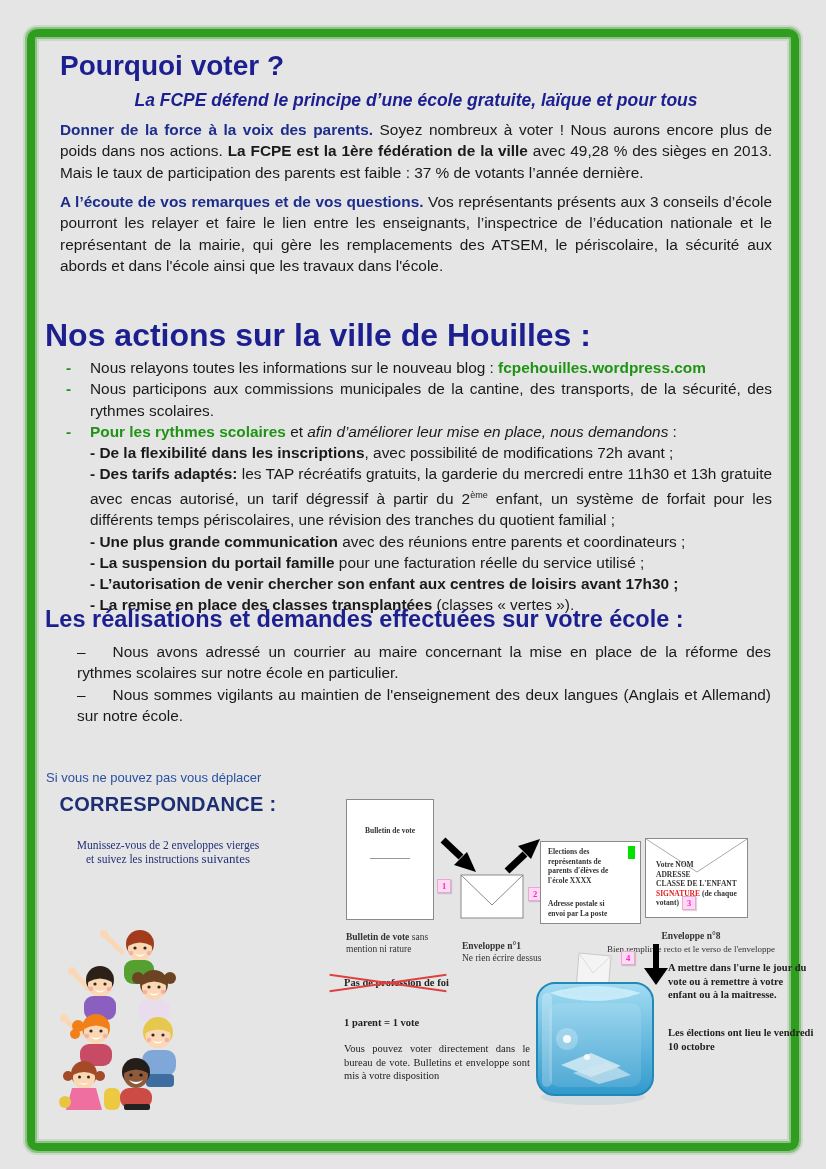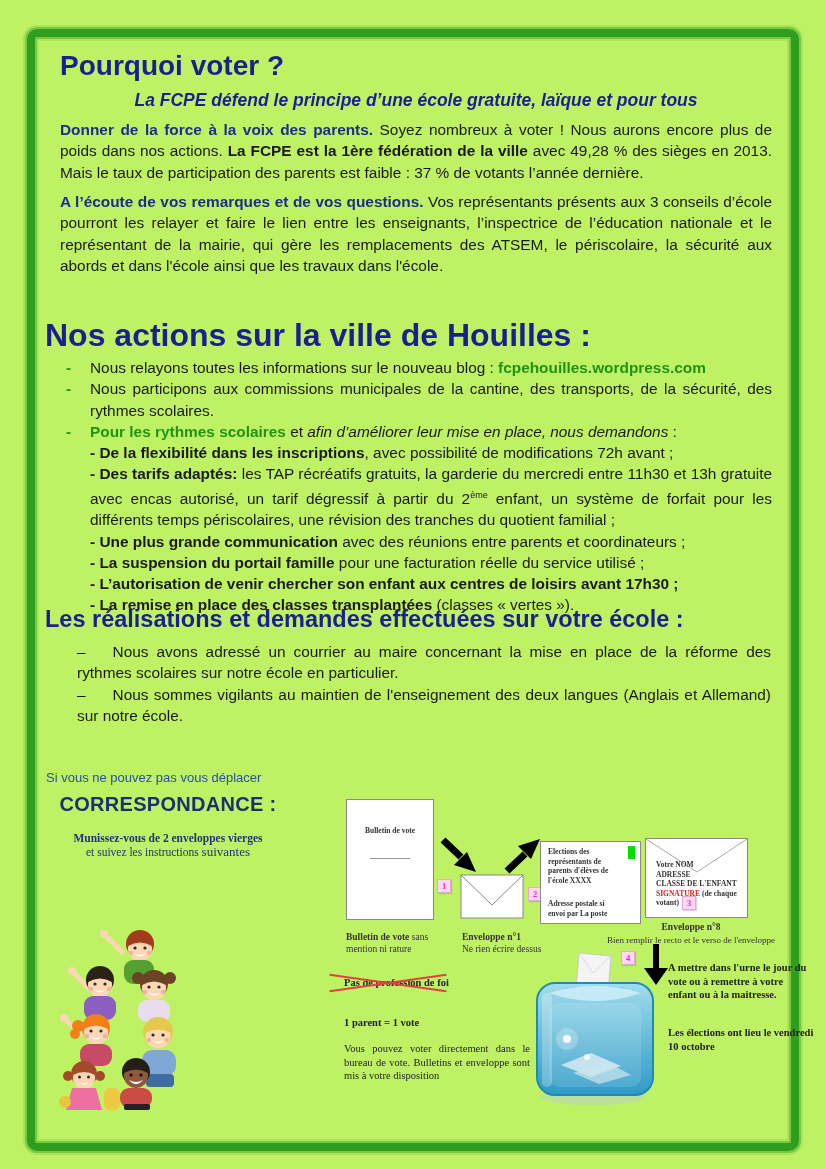--- a/index.html
+++ b/index.html
@@ -1,24 +1,24 @@
 <!DOCTYPE html>
 <html lang="fr"><head>
 <meta charset="utf-8">
 <style>
   html,body{margin:0;padding:0;background:#fff;}
-  .page{position:relative;width:826px;height:1169px;background:#bef264;overflow:hidden;
+  .page{position:relative;width:826px;height:1169px;background:#e5e5e5;overflow:hidden;
         font-family:"Liberation Sans","DejaVu Sans",sans-serif;color:#1a1a1a;}
   .frame{position:absolute;left:27px;top:29px;width:756px;height:1106px;border:8px solid #2f9e1f;
          border-radius:10px;z-index:1;
          box-shadow:0 0 0 2px rgba(47,158,31,.40),inset 0 0 0 2px rgba(47,158,31,.40),
                     0 0 0 4px rgba(47,158,31,.14),inset 0 0 0 4px rgba(47,158,31,.14);}
   .abs{position:absolute;}
   .z2{z-index:2;}
-  .b{font-weight:bold;}
+  .b{font-weight:bold;margin-top:9px;}
   .i{font-style:italic;}
   .lead{color:#1d2d8c;font-weight:bold;}
   .green{color:#1f9414;font-weight:bold;}
   h1{margin:0;font-size:28px;font-weight:bold;color:#1b1f8f;}
   .subtitle{font-size:17.5px;font-weight:bold;font-style:italic;color:#1b1f8f;text-align:center;}
   .body-par{font-size:15.4px;line-height:21.4px;text-align:justify;}
   .h2{font-size:32px;font-weight:bold;color:#1b1f8f;}
   .h3{font-size:23.5px;font-weight:bold;color:#1b1f8f;}
   .bullets{font-size:15.4px;line-height:21.3px;}
   .bullet{position:relative;padding-left:26px;text-align:justify;}
@@ -89,21 +89,21 @@
   <div class="abs z2 h3" style="left:45px;top:606px;">Les réalisations et demandes effectuées sur votre école :</div>
 
   <div class="abs z2" style="left:77px;top:641px;width:694px;">
     <div class="real-item"><span>–</span><span class="tab"></span><span>Nous avons adressé un courrier au maire concernant la mise en place de la réforme des rythmes scolaires sur notre école en particulier.</span></div>
     <div class="real-item"><span>–</span><span class="tab"></span><span>Nous sommes vigilants au maintien de l'enseignement des deux langues (Anglais et Allemand) sur notre école.</span></div>
   </div>
 
   <div class="abs z2 corr-intro" style="left:46px;top:770px;">Si vous ne pouvez pas vous déplacer</div>
   <div class="abs z2 corr" style="left:38px;top:791px;">
     <div class="votez">CORRESPONDANCE :</div>
-    <div class="instr" style="margin-top:13px;font-weight:bold;">Munissez-vous de 2 enveloppes vierges</div>
+    <div class="instr" style="margin-top:20px;">Munissez-vous de 2 enveloppes vierges</div>
     <div class="instr"><span>et suivez les instructions </span><span class="instr-big">suivantes</span></div>
   </div>
 
   <div class="abs" style="left:52px;top:926px;width:152px;height:184px;z-index:3;">
     <svg viewBox="0 0 152 184" width="152" height="184">
 
       <line x1="70" y1="26" x2="53" y2="9" stroke="#fcd7b4" stroke-width="5" stroke-linecap="round"></line>
       <circle cx="52" cy="8" r="4" fill="#fcd7b4"></circle>
       <circle cx="88" cy="18" r="14" fill="#a23c1c"></circle>
       <circle cx="88" cy="23" r="12" fill="#fcd7b4"></circle>

